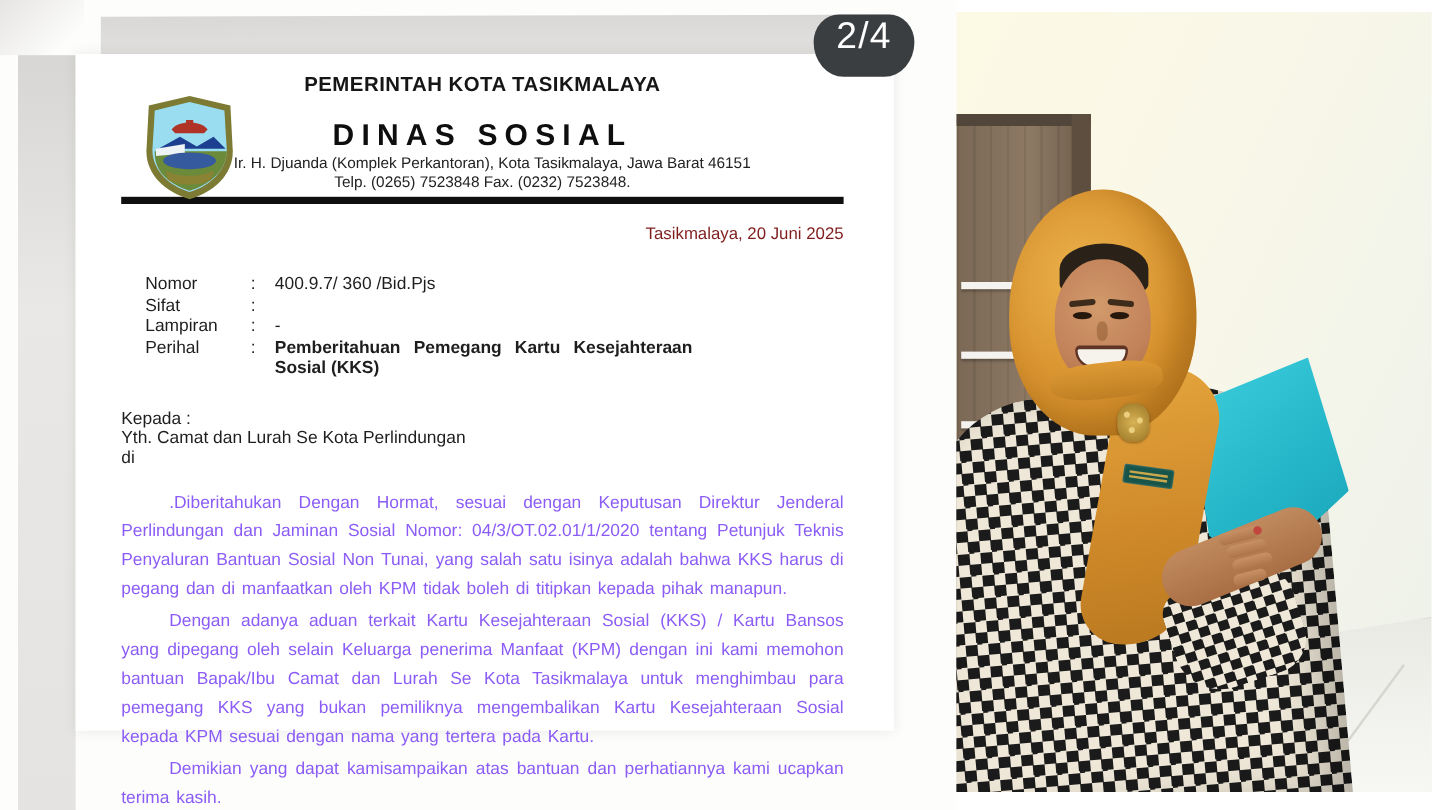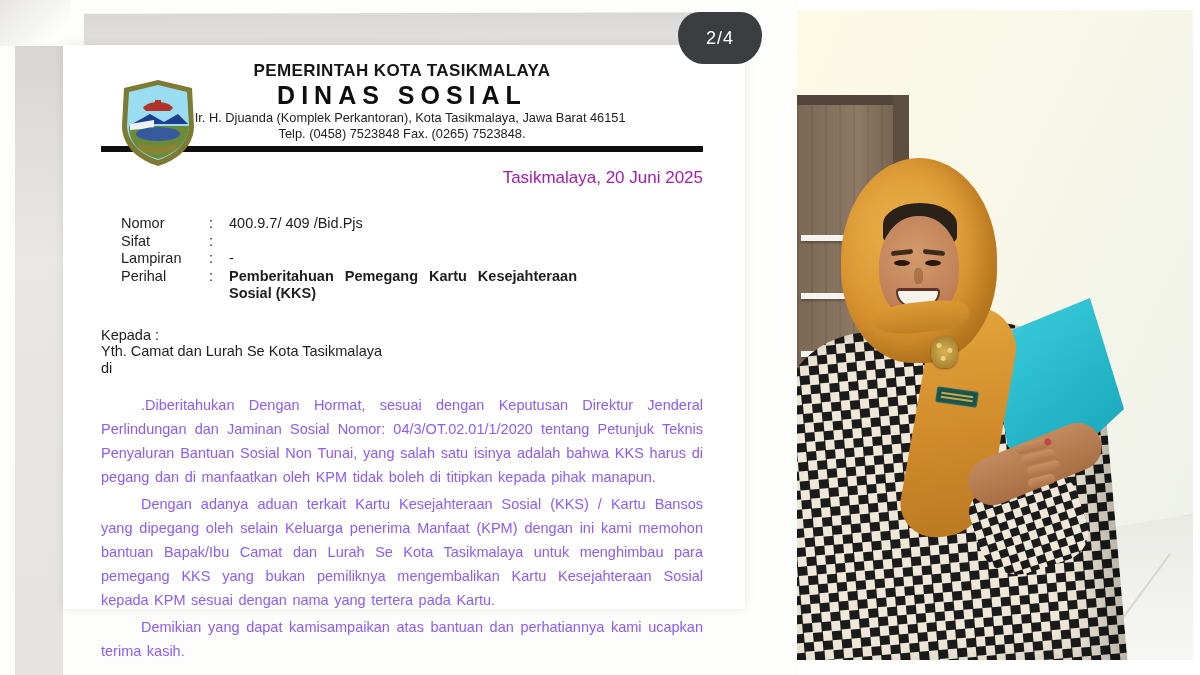--- a/index.html
+++ b/index.html
@@ -21,45 +21,45 @@
   .corner-shade { position:absolute; left:0; top:0; width:70px; height:46px;
     background:linear-gradient(135deg,#e6e5e3,#fdfdfc 80%); }
 
   .page { position:absolute; left:63px; top:45px; width:682px; height:564px;
     background:#ffffff; box-shadow:0 0 10px rgba(60,55,50,.10);
     padding:16px 42px 0 38px; color:#1e1e1e; }
 
   .logo { position:absolute; left:55px; top:33px; width:80px; height:90px; }
 
   .gov    { font-size:17px; font-weight:600; letter-spacing:.4px; text-align:center; color:#161616; }
-  .agency { font-size:25px; font-weight:700; letter-spacing:6px; text-align:center; margin-top:0; color:#0e0e0e; }
+  .agency { font-size:25px; font-weight:700; letter-spacing:6px; text-align:center; margin-top:18px; color:#0e0e0e; }
   .addr   { font-size:12.8px; line-height:15.5px; text-align:center; color:#222; }
 
   .rule { height:6px; background:#0f0f0f; margin-top:5px; }
 
-  .dateline { text-align:right; font-size:17px; margin-top:16px; color:#a21caf; }
+  .dateline { text-align:right; font-size:14px; margin-top:16px; color:#7f1d1d; }
 
   .meta { margin:27px 0 0 20px; font-size:14.5px; line-height:17.5px; }
   .meta-row   { display:flex; align-items:flex-start; }
   .meta-label { width:88px; flex:none; }
   .meta-colon { width:20px; flex:none; }
   .meta-value { width:348px; }
   .meta-row.perihal .meta-value { font-weight:700; text-align:justify; }
 
   .recipient { margin-top:24px; font-size:14.5px; line-height:16.5px; }
   .recipient .indent { padding-left:55px; }
 
   .body-text { margin-top:17px; }
   .para { font-size:14.5px; line-height:24px; text-align:justify; text-indent:40px;
     margin-top:3px; word-spacing:1.5px; color:#8b5cf6; }
 
   .badge { position:absolute; left:678px; top:12px; width:84px; height:52px;
     background:#3b3e41; border-radius:22px 22px 26px 26px / 24px 24px 30px 30px;
-    display:flex; align-items:center; justify-content:center;
-    color:#fff; font-size:18px; letter-spacing:1px; }
+    display:flex; align-items:flex-start; justify-content:center;
+    color:#fff; font-size:31px; letter-spacing:1px; }
 
   
   .photo-panel { position:absolute; left:797px; top:10px; width:396px; height:650px;
     overflow:hidden; background:linear-gradient(115deg,#fcf9e4 0%,#f9f7e8 40%,#f2f4ea 72%,#eef1e9 100%); }
 
   .wood { position:absolute; left:0; top:85px; width:112px; height:502px;
     background:
       repeating-linear-gradient(90deg, rgba(0,0,0,.07) 0 2px, transparent 2px 14px),
       linear-gradient(90deg,#7b6855 0%,#8d7964 55%,#6d5c4a 100%); }
   .wood-stile { position:absolute; right:0; top:0; width:16px; height:100%; background:#5d4e3f; }
@@ -168,51 +168,51 @@
         <rect x="37" y="22" width="6" height="10" fill="#b03327"></rect>
         <path d="M14 46 L32 36 L46 44 L60 36 L70 46 L14 46 Z" fill="#1d3f8f"></path>
         <path d="M12 46 L36 42 L36 50 L12 52 Z" fill="#eef3f5"></path>
         <path d="M20 64 C30 70 50 70 60 64 L58 72 C48 77 32 77 22 72 Z" fill="#8a8334"></path>
         <ellipse cx="40" cy="56" rx="22" ry="7" fill="#355a9e"></ellipse>
       </svg>
 
       <div class="gov">PEMERINTAH KOTA TASIKMALAYA</div>
       <div class="agency">DINAS SOSIAL</div>
       <div class="addr">Jl. Ir. H. Djuanda (Komplek Perkantoran), Kota Tasikmalaya, Jawa Barat 46151</div>
-      <div class="addr">Telp. (0458) 7523848 Fax. (0265) 7523848.</div>
+      <div class="addr">Telp. (0265) 7523848 Fax. (0232) 7523848.</div>
 
       <div class="rule"></div>
 
       <div class="dateline">Tasikmalaya, 20 Juni 2025</div>
 
       <div class="meta">
         <div class="meta-row">
           <span class="meta-label">Nomor</span>
           <span class="meta-colon">:</span>
-          <span class="meta-value">400.9.7/ 409 /Bid.Pjs</span>
+          <span class="meta-value">400.9.7/ 360 /Bid.Pjs</span>
         </div>
         <div class="meta-row">
           <span class="meta-label">Sifat</span>
           <span class="meta-colon">:</span>
         </div>
         <div class="meta-row">
           <span class="meta-label">Lampiran</span>
           <span class="meta-colon">:</span>
           <span class="meta-value">-</span>
         </div>
         <div class="meta-row perihal">
           <span class="meta-label">Perihal</span>
           <span class="meta-colon">:</span>
           <span class="meta-value">Pemberitahuan Pemegang Kartu Kesejahteraan Sosial (KKS)</span>
         </div>
       </div>
 
       <div class="recipient">
         <div>Kepada :</div>
-        <div>Yth. Camat dan Lurah Se Kota Tasikmalaya</div>
+        <div>Yth. Camat dan Lurah Se Kota Perlindungan</div>
         <div>di</div>
       </div>
 
       <div class="body-text">
         <p class="para">.Diberitahukan Dengan Hormat, sesuai dengan Keputusan Direktur Jenderal Perlindungan dan Jaminan Sosial Nomor: 04/3/OT.02.01/1/2020 tentang Petunjuk Teknis Penyaluran Bantuan Sosial Non Tunai, yang salah satu isinya adalah bahwa KKS harus di pegang dan di manfaatkan oleh KPM tidak boleh di titipkan kepada pihak manapun.</p>
         <p class="para">Dengan adanya aduan terkait Kartu Kesejahteraan Sosial (KKS) / Kartu Bansos yang dipegang oleh selain Keluarga penerima Manfaat (KPM) dengan ini kami memohon bantuan Bapak/Ibu Camat dan Lurah Se Kota Tasikmalaya untuk menghimbau para pemegang KKS yang bukan pemiliknya mengembalikan Kartu Kesejahteraan Sosial kepada KPM sesuai dengan nama yang tertera pada Kartu.</p>
         <p class="para">Demikian yang dapat kamisampaikan atas bantuan dan perhatiannya kami ucapkan terima kasih.</p>
       </div>
     </div>
 

